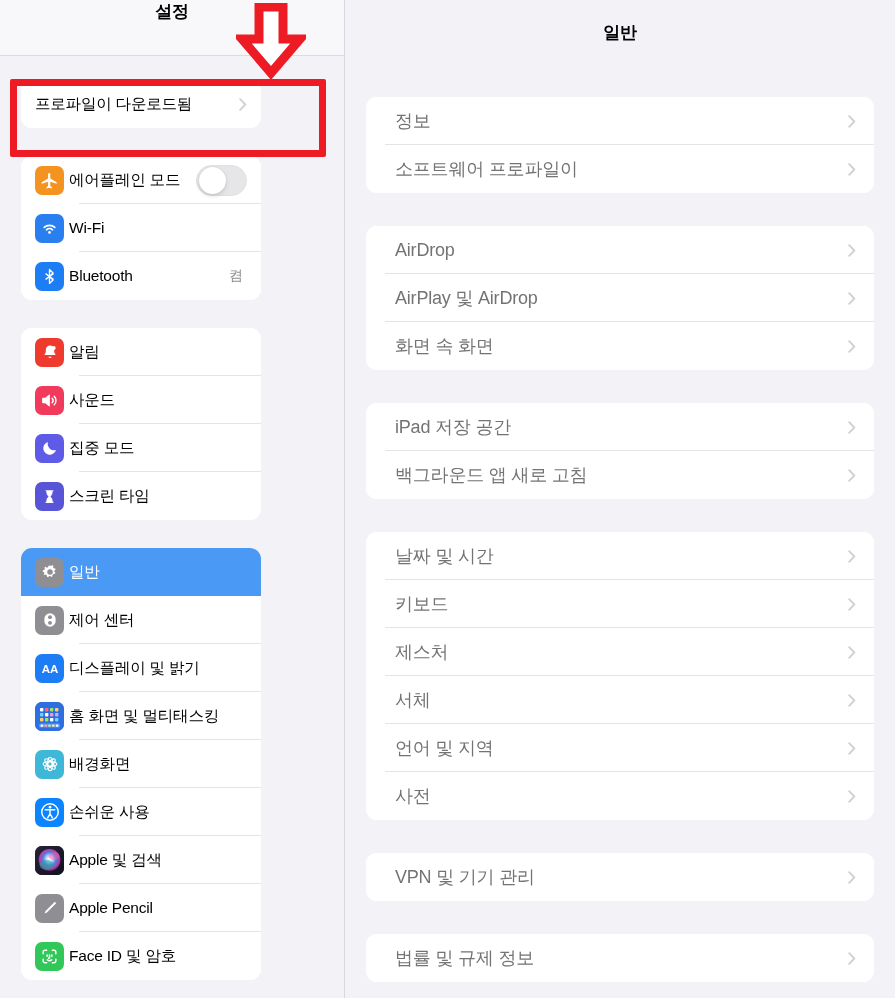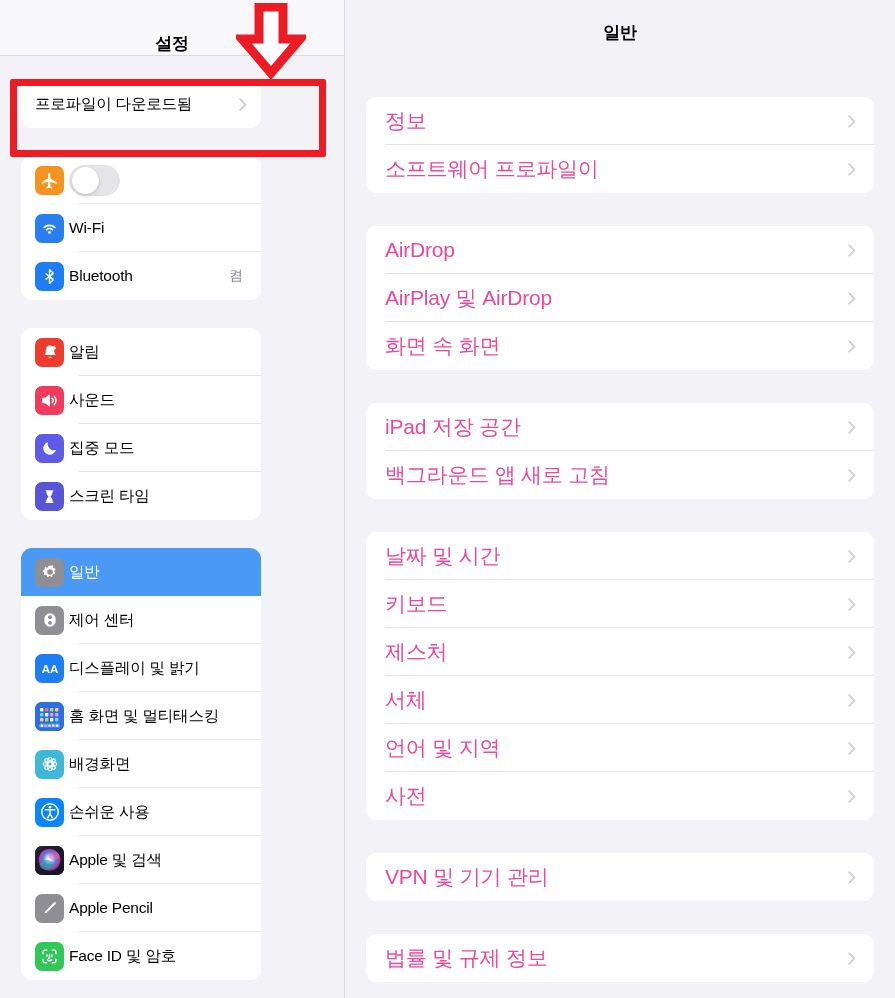--- a/index.html
+++ b/index.html
@@ -31,21 +31,21 @@
     border-right: 1px solid #d8d8dd;
     overflow: hidden;
     flex: 0 0 345px;
   }
 
   .left-header {
     height: 56px;
     background: #f8f8fa;
     border-bottom: 1px solid #dcdce0;
     display: flex;
-    align-items: flex-end;
+    align-items: flex-start;
     justify-content: center;
   }
 
   .left-header-title {
     font-size: 17px;
     font-weight: bold;
     color: #000000;
     letter-spacing: -0.2px;
   }
 
@@ -201,25 +201,26 @@
     position: absolute;
     left: 19px;
     right: 0;
     bottom: 0;
     height: 1px;
     background: #e4e4e8;
   }
   .r-row:last-child .sep { display: none; }
 
   .r-label {
-    font-size: 21px;
-    color: #ec4899;
+    font-size: 18px;
+    color: #737373;
     letter-spacing: -0.2px;
     flex: 1;
     white-space: nowrap;
+    margin-left: 10px;
   }
 
   .r-gap { height: 33px; }
 
   
   .annot-box {
     position: absolute;
     left: 10px;
     top: 79px;
     width: 316px;
@@ -270,20 +271,21 @@
       <div class="gap-m"></div>
 
       <div class="l-group">
 
         <div class="l-row">
           <span class="icon-tile" style="background:#f59321;">
             <svg width="19" height="19" viewBox="0 0 24 24">
                 <path fill="#fff" d="M21 16.2v-1.9l-8-4.8V3.9a1.4 1.4 0 0 0-2.8 0v5.6l-8 4.8v1.9l8-2.5v5.3l-2.1 1.5v1.6l3.5-1 3.5 1v-1.6l-2.1-1.5v-5.3z"></path>
               </svg>
           </span>
+          <span class="l-label">에어플레인 모드</span>
           <span class="toggle">
               <span class="knob"></span>
             </span>
           <div class="sep"></div>
         </div>
 
         <div class="l-row">
           <span class="icon-tile" style="background:#2a7ff0;">
             <svg width="19" height="19" viewBox="0 0 24 24">
               <path d="M12 18.6a1.7 1.7 0 1 0 0-3.4 1.7 1.7 0 0 0 0 3.4z" fill="#fff"></path>

